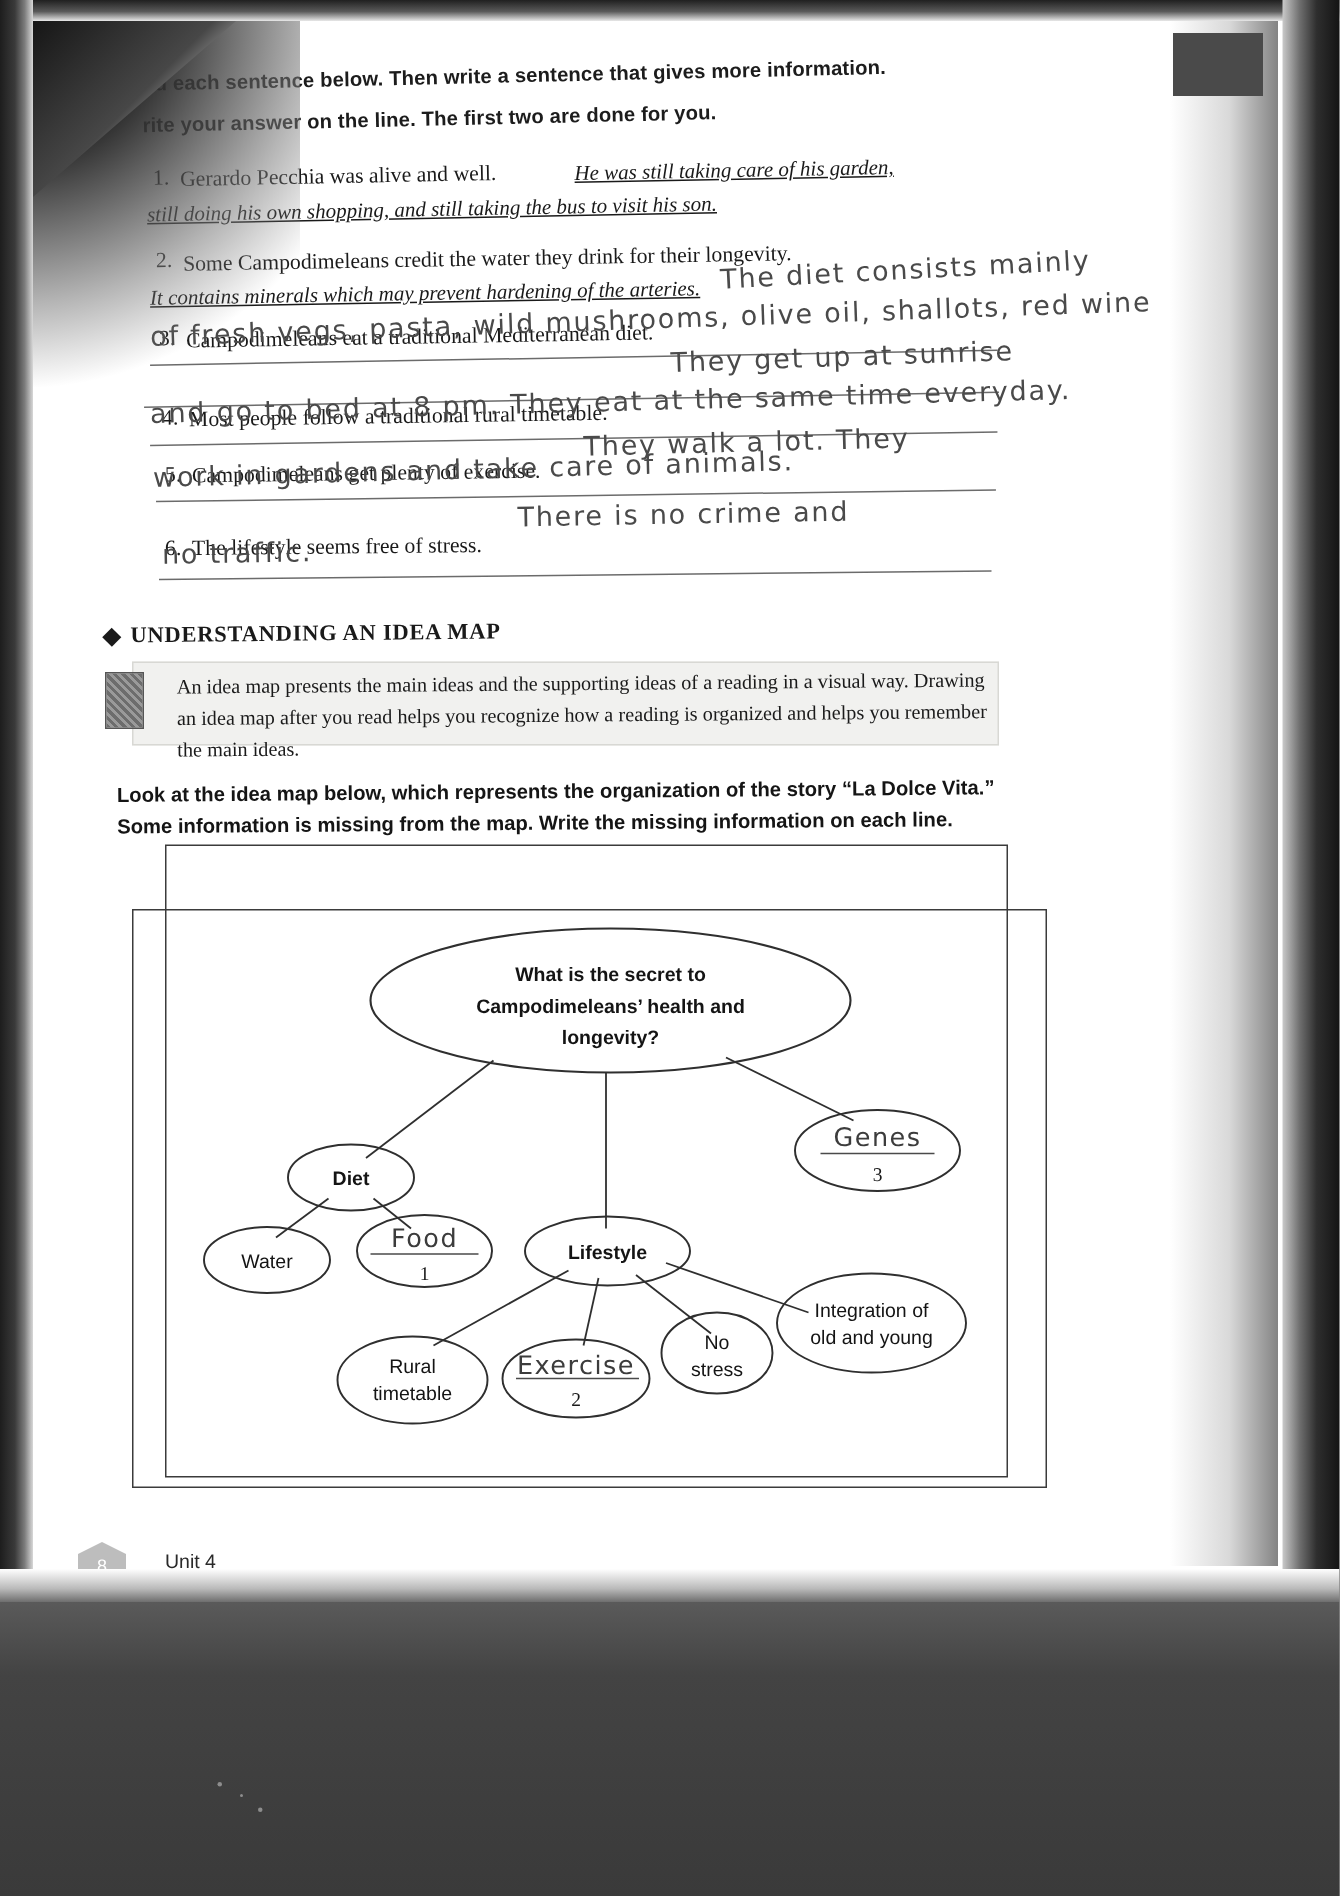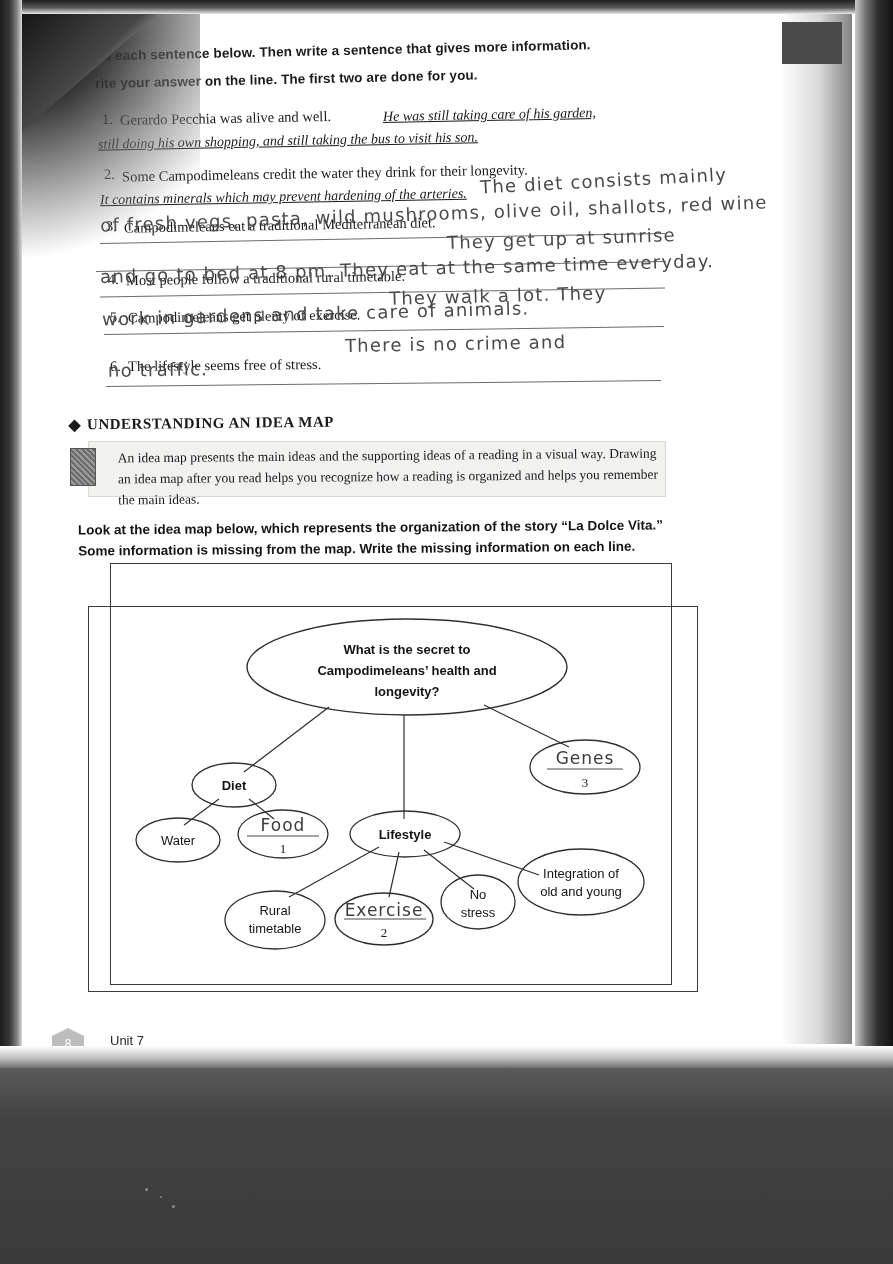--- a/index.html
+++ b/index.html
@@ -254,21 +254,21 @@
         <text class="node-label-reg" x="389" y="292" text-anchor="middle">No</text>
         <text class="node-label-reg" x="389" y="310" text-anchor="middle">stress</text>
 
         <ellipse cx="492" cy="275" rx="63" ry="33" fill="none" stroke="#2f2f2f" stroke-width="1.3"></ellipse>
         <text class="node-label-reg" x="492" y="271" text-anchor="middle">Integration of</text>
         <text class="node-label-reg" x="492" y="289" text-anchor="middle">old and young</text>
       </svg>
     </div>
 
     <div class="page-badge">8</div>
-    <div class="unit-label">Unit 7</div>
+    <div class="unit-label">Unit 4</div>
 
   </div>
 
   <div class="corner-shadow"></div>
   <div class="corner-fold"></div>
   <div class="right-dark-strip"></div>
   <div class="black-tab"></div>
   <div class="edge-top"></div>
   <div class="edge-left"></div>
   <div class="edge-right"></div>

